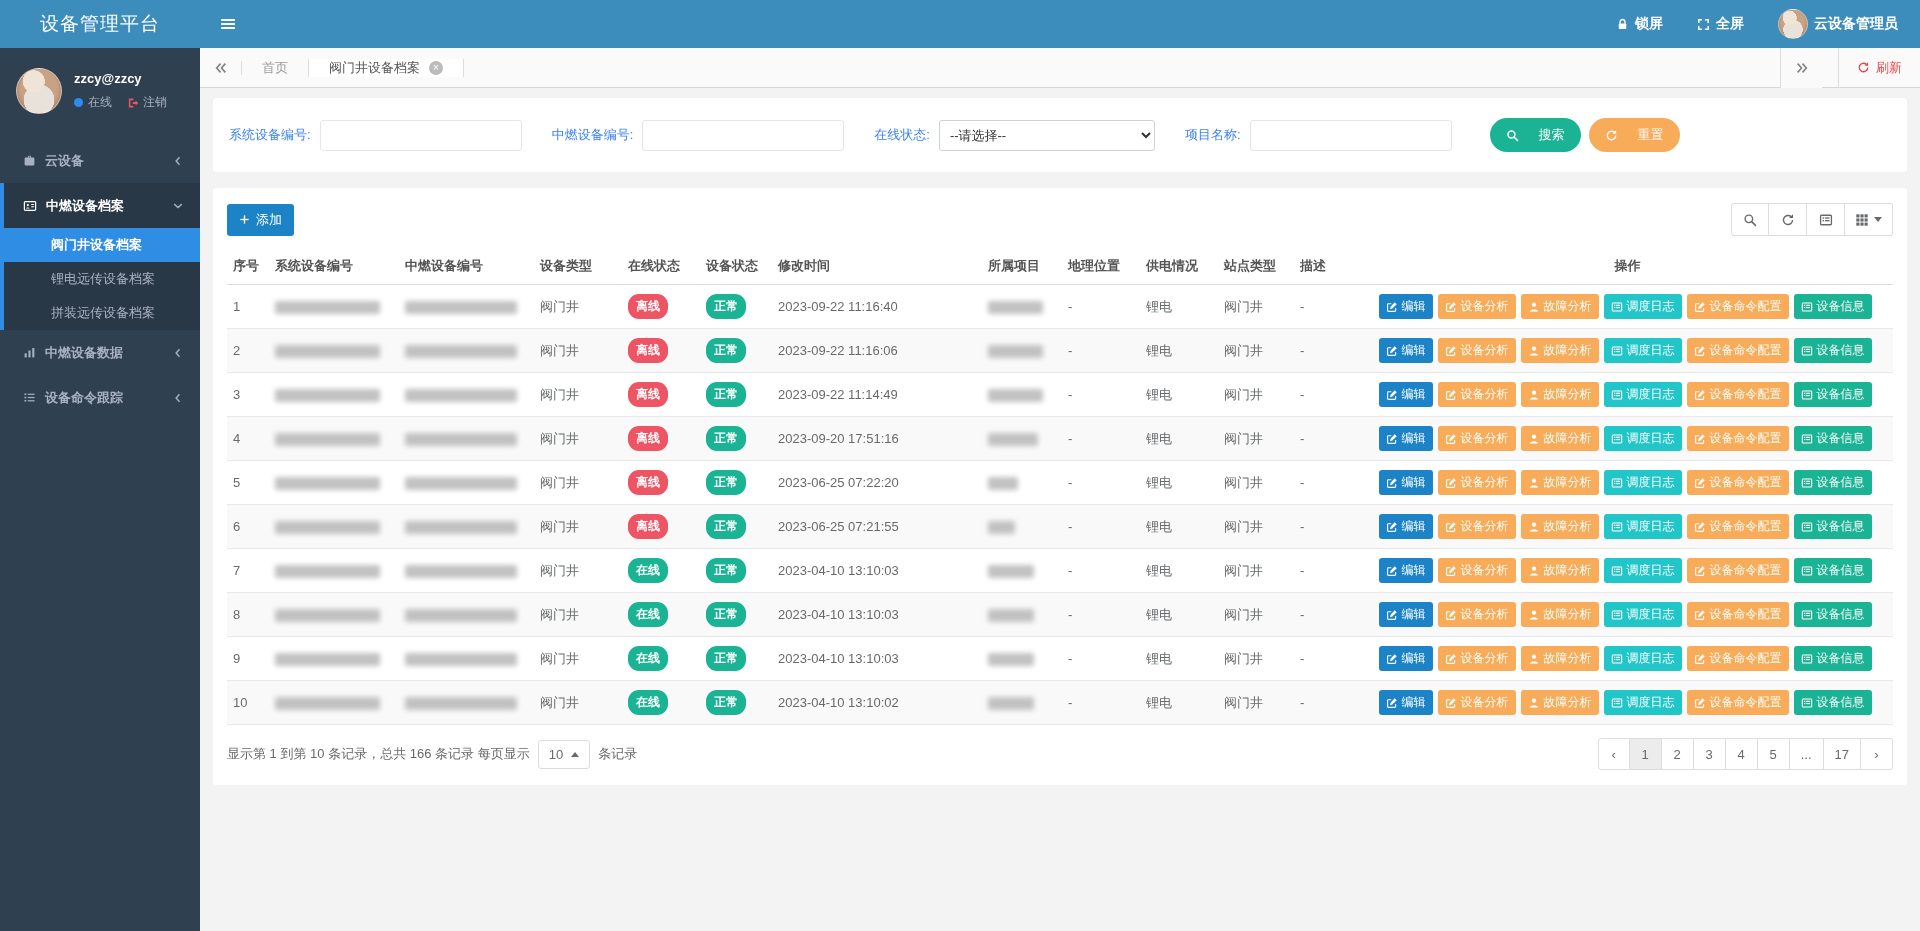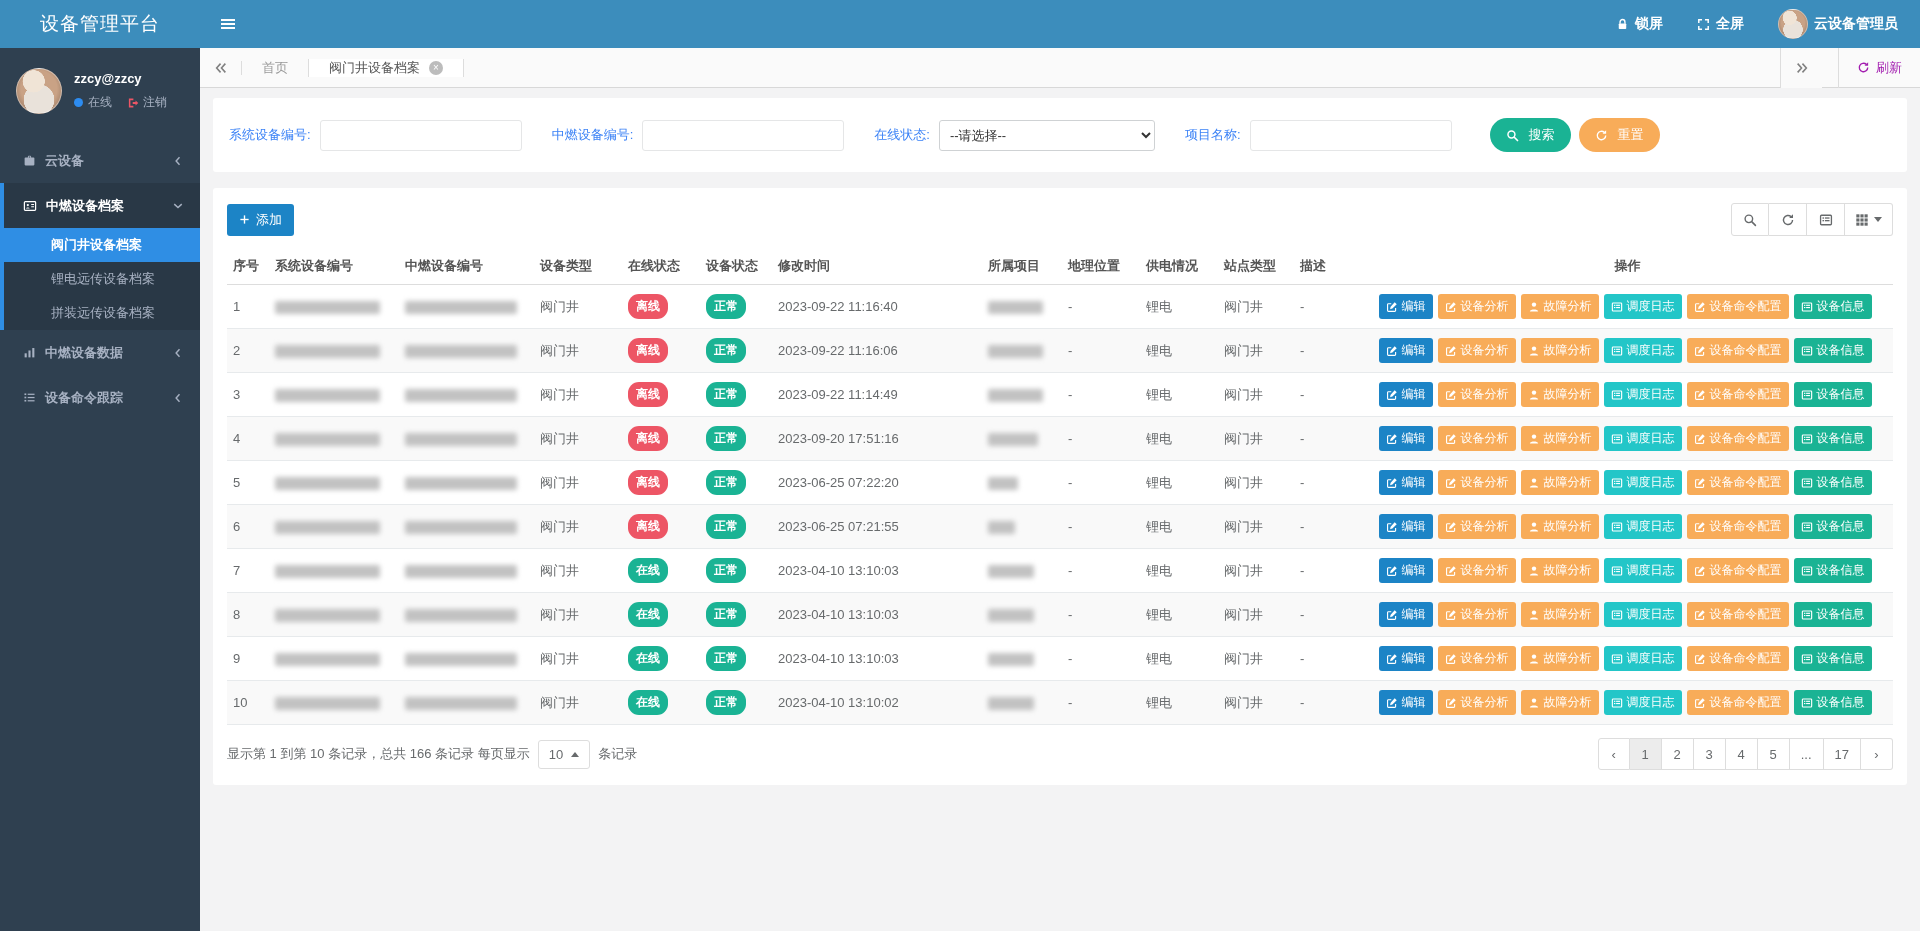--- a/index.html
+++ b/index.html
@@ -43,32 +43,32 @@
   .submenu-item.active { background:#2f8ee4; color:#fff; font-weight:700; }
 
   
   .main { margin-left:200px; padding-top:48px; height:931px; display:flex; flex-direction:column; }
   .tabbar { height:40px; background:#fafafa; border-bottom:1px solid #d8d8d8; display:flex; align-items:center; flex:0 0 auto; }
   .tab-nav-btn { width:42px; display:flex; align-items:center; justify-content:center; color:#808080; border-right:1px solid #ddd; cursor:pointer; background:#fafafa; }
   .tab-nav-btn.right { border-right:none; border-left:1px solid #ddd; }
   .tab { display:flex; align-items:center; justify-content:center; padding:0 20px; font-size:13px; color:#999; border-right:1px solid #ddd; cursor:pointer; white-space:nowrap; }
   .tab.active { background:#fff; color:#555; }
   .tab-close { width:14px; height:14px; border-radius:50%; background:#bcbcbc; color:#fff; font-size:10px; line-height:14px; text-align:center; margin-left:9px; }
-  .refresh-btn { display:flex; align-items:center; gap:6px; color:#a21caf; font-size:13px; padding:12px 18px; border-left:1px solid #ddd; margin-left:16px; cursor:pointer; }
+  .refresh-btn { display:flex; align-items:center; gap:6px; color:#ef4444; font-size:13px; padding:12px 18px; border-left:1px solid #ddd; margin-left:16px; cursor:pointer; }
   .tab-right-group { margin-left:auto; display:flex; align-items:stretch; }
 
   .content { flex:1 1 auto; background:#f3f3f4; overflow:hidden; }
 
   
   .search-card { margin:10px 13px 0; background:#fff; border-radius:3px; padding:20px 16px; display:flex; align-items:center; }
   .fgroup { display:flex; align-items:center; margin-right:30px; }
   .fgroup label { color:#3b82f6; margin-right:9px; white-space:nowrap; font-size:13px; }
   .tinput { width:202px; height:31px; border:1px solid #e5e6e7; border-radius:3px; padding:0 9px; font-size:13px; color:#676a6c; outline:none; }
   .tselect { width:216px; height:31px; border:1px solid #cfd2d4; border-radius:3px; padding:0 6px; font-size:13px; color:#333; background:#fff; outline:none; }
-  .btn-pill { display:inline-flex; align-items:center; gap:10px; color:#fff; font-size:13px; border:none; border-radius:17px; padding:8px 16px; cursor:pointer; margin-left:8px; white-space:nowrap; }
+  .btn-pill { display:inline-flex; align-items:center; gap:20px; color:#fff; font-size:13px; border:none; border-radius:17px; padding:8px 16px; cursor:pointer; margin-left:8px; white-space:nowrap; }
 
   
   .table-card { margin:16px 13px 0; background:#fff; border-radius:3px; padding:15px 14px; min-height:552px; }
   .toolbar { display:flex; align-items:center; margin-bottom:12px; }
   .btn-add { display:inline-flex; align-items:center; gap:6px; background:#1c84c6; color:#fff; border:none; border-radius:3px; padding:7px 12px; font-size:13px; cursor:pointer; }
   .icon-group { margin-left:auto; display:flex; }
   .icon-btn { min-width:38px; height:33px; background:#fff; border:1px solid #ddd; border-left:none; display:flex; align-items:center; justify-content:center; gap:5px; color:#676a6c; cursor:pointer; padding:0 10px; }
   .icon-btn:first-child { border-left:1px solid #ddd; border-radius:3px 0 0 3px; }
   .icon-btn:last-child { border-radius:0 3px 3px 0; }
 

